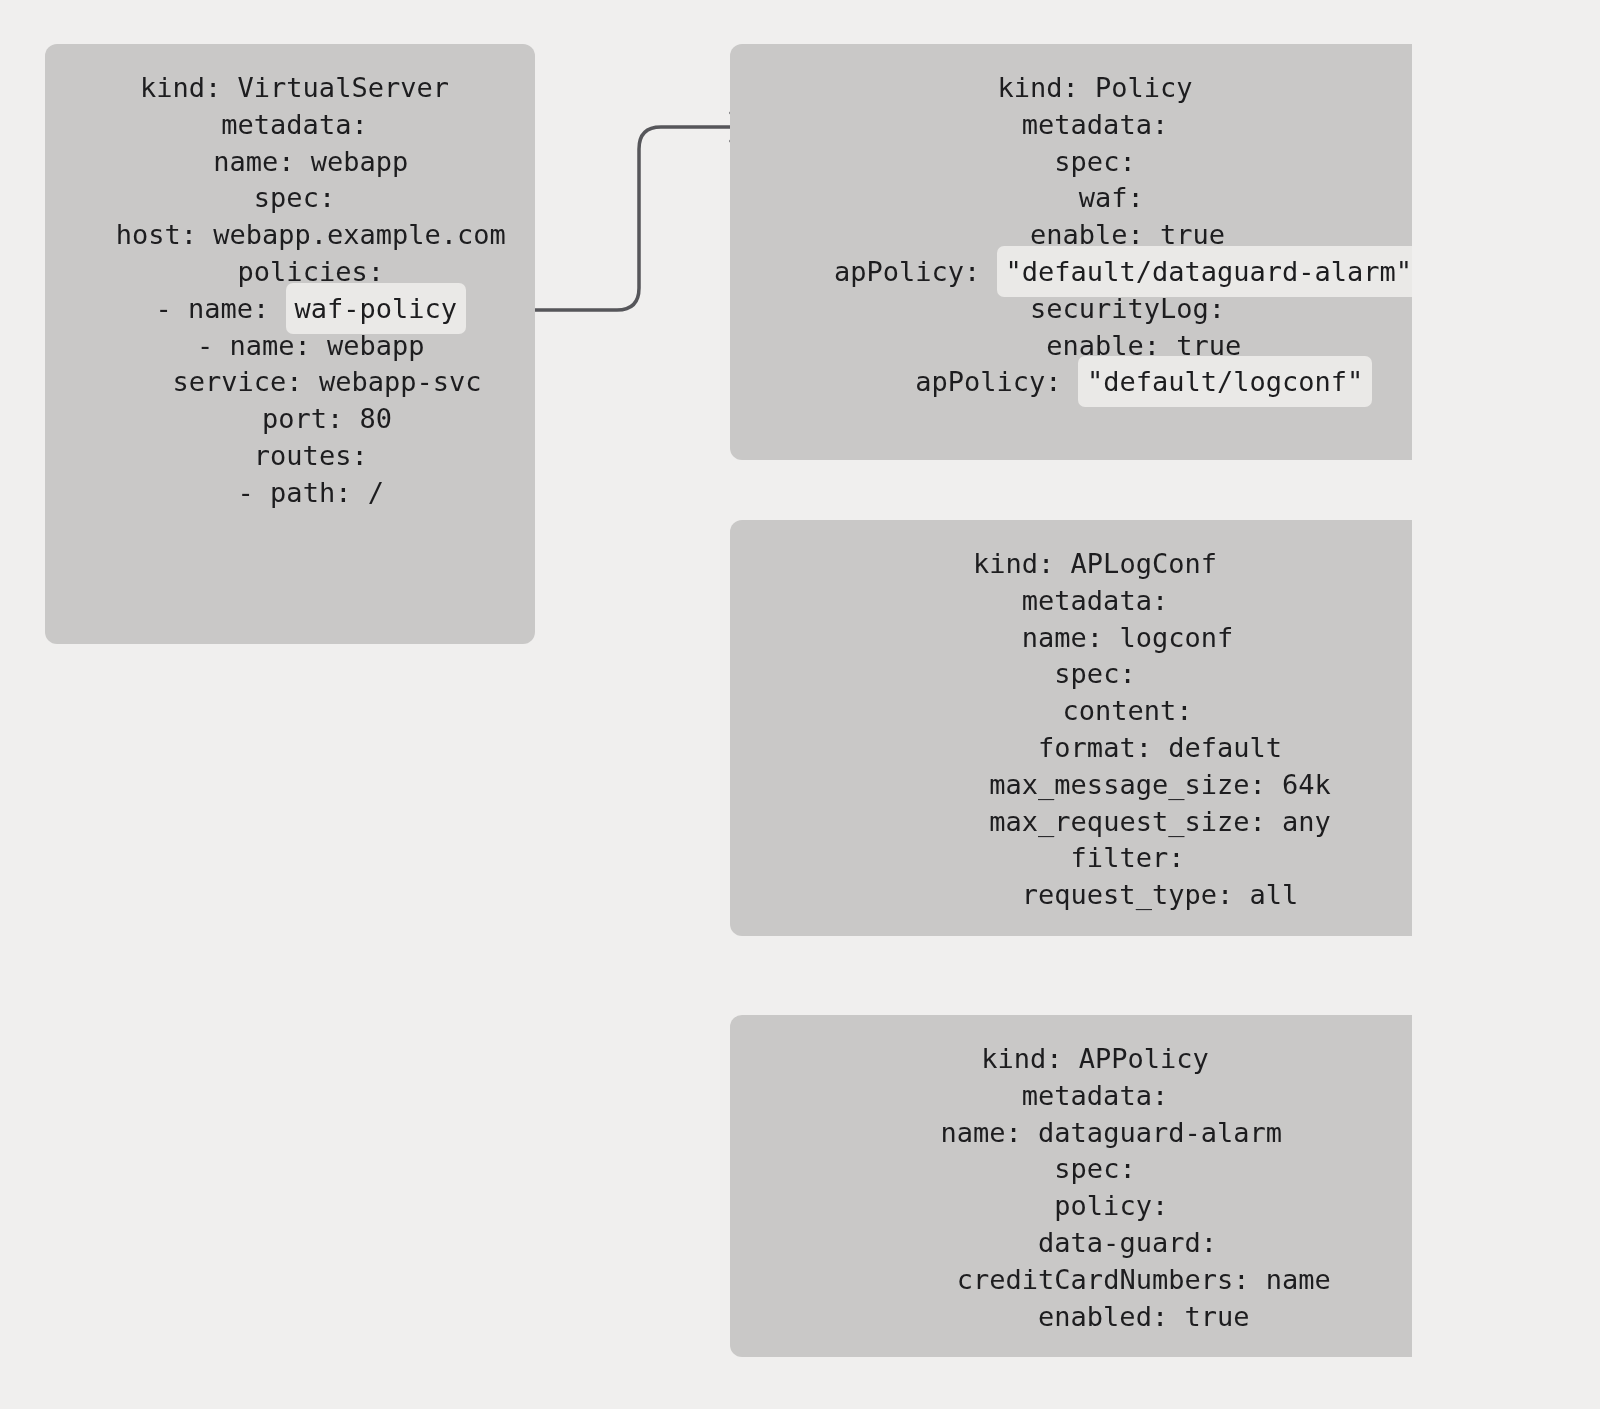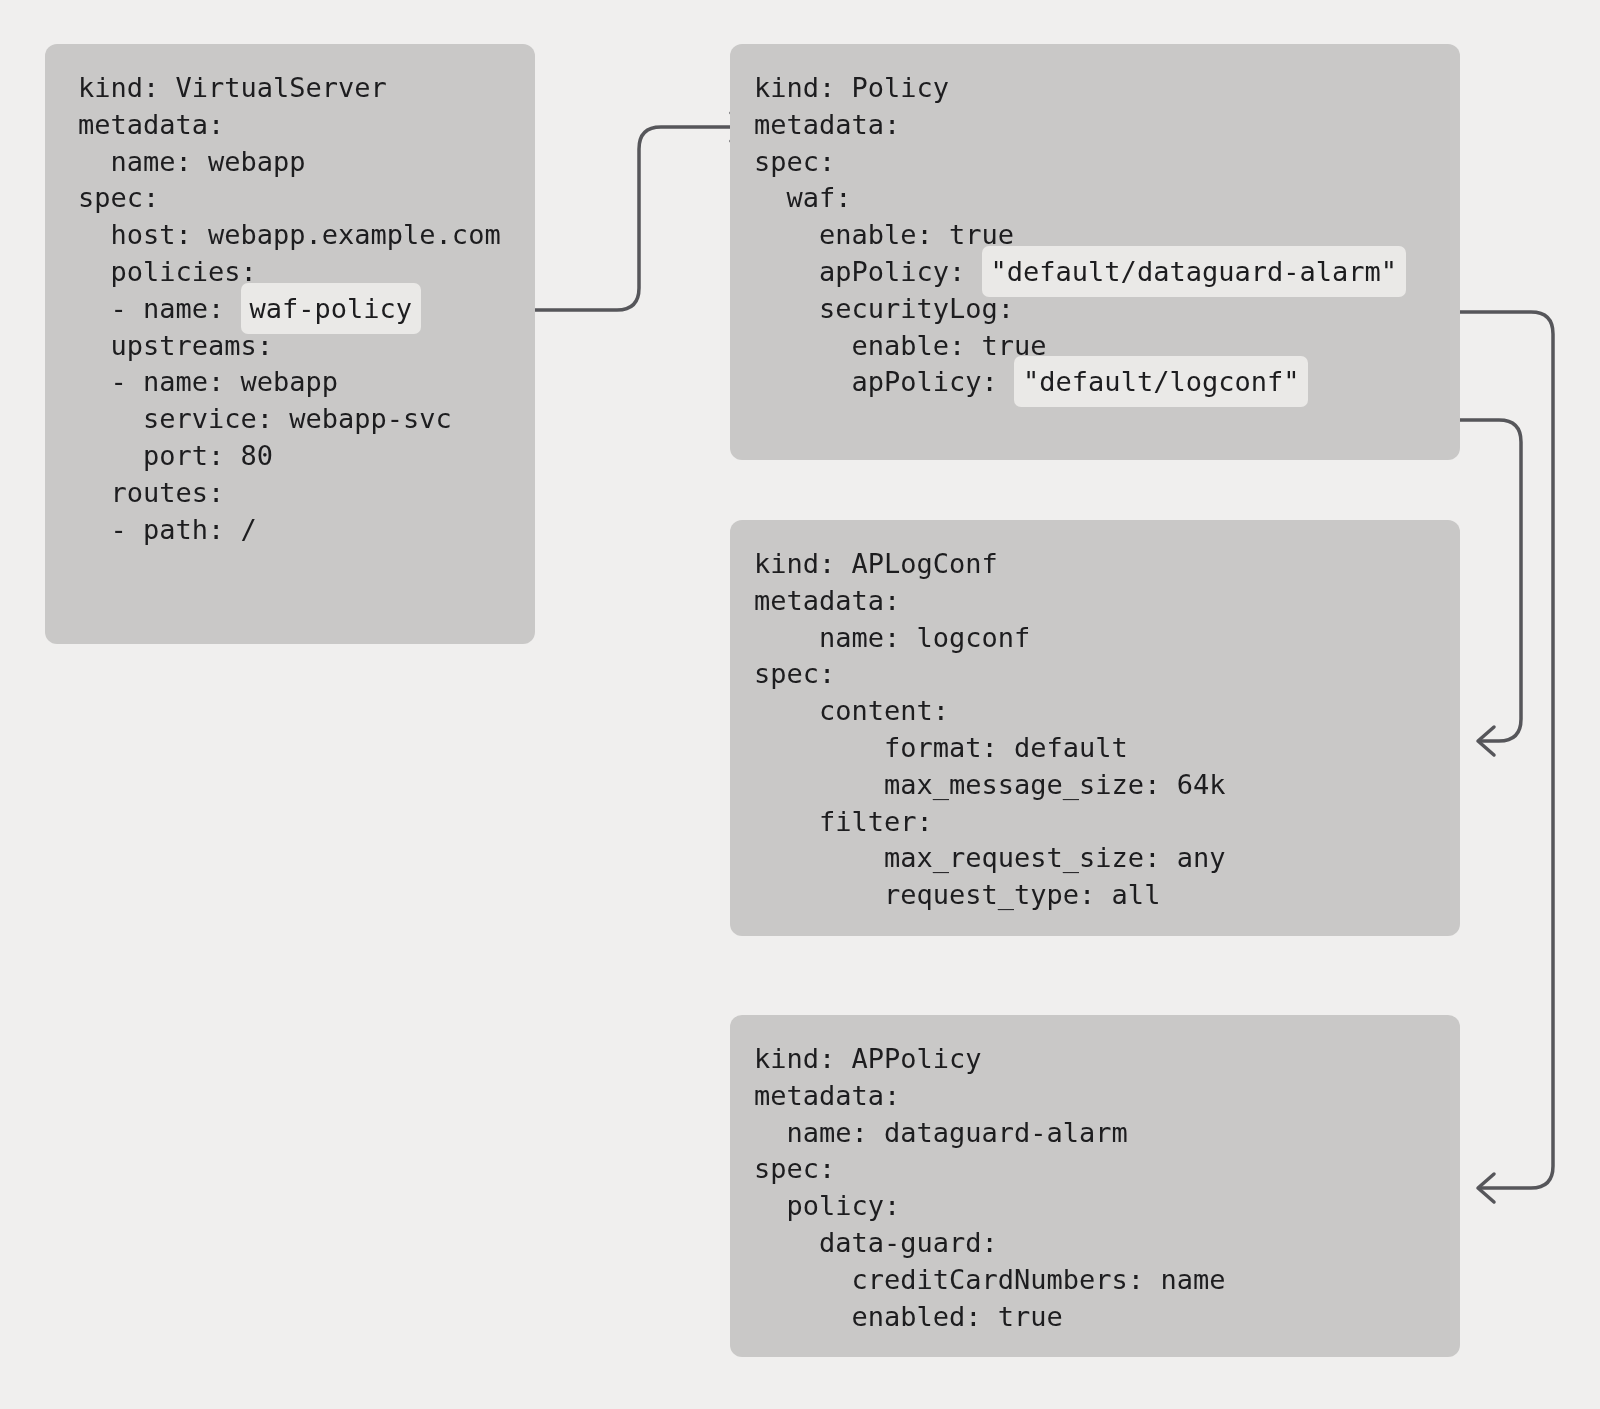--- a/index.html
+++ b/index.html
@@ -3,23 +3,24 @@
 <meta charset="utf-8">
 <title>WAF Policy Resource Diagram</title>
 <style>
   html,body{margin:0;padding:0;}
   body{
     background:var(--page_bg,#f0efee);
     font-family:"DejaVu Sans Mono","Liberation Mono",monospace;
   }
   .canvas{
     position:relative;
-    width:1600px;height:1409px;
+    width:1412px;height:1409px;
     background:var(--page_bg,#f0efee);
     overflow:hidden;
+    text-align:center;
   }
   .card{
     position:absolute;
     background:var(--card_bg,#c9c8c7);
     border-radius:12px;
     padding:26px 24px;
     box-sizing:border-box;
     color:var(--text,#1d1d1f);
     font-size:27px;
   }
@@ -71,21 +72,20 @@
   </svg>
 
   <div class="card card-a" style="left:45px;top:44px;width:490px;height:600px;">
     <div class="ln">kind: VirtualServer</div>
     <div class="ln">metadata:</div>
     <div class="ln">  name: webapp</div>
     <div class="ln">spec:</div>
     <div class="ln">  host: webapp.example.com</div>
     <div class="ln">  policies:</div>
     <div class="ln"><span>  - name: </span><span class="hl">waf-policy</span></div>
-    <div class="ln">  upstreams:</div>
     <div class="ln">  - name: webapp</div>
     <div class="ln">    service: webapp-svc</div>
     <div class="ln">    port: 80</div>
     <div class="ln">  routes:</div>
     <div class="ln">  - path: /</div>
   </div>
 
   <div class="card" style="left:730px;top:44px;width:730px;height:416px;">
     <div class="ln">kind: Policy</div>
     <div class="ln">metadata:</div>
@@ -99,22 +99,22 @@
   </div>
 
   <div class="card" style="left:730px;top:520px;width:730px;height:416px;">
     <div class="ln">kind: APLogConf</div>
     <div class="ln">metadata:</div>
     <div class="ln">    name: logconf</div>
     <div class="ln">spec:</div>
     <div class="ln">    content:</div>
     <div class="ln">        format: default</div>
     <div class="ln">        max_message_size: 64k</div>
+    <div class="ln">        max_request_size: any</div>
     <div class="ln">    filter:</div>
-    <div class="ln">        max_request_size: any</div>
     <div class="ln">        request_type: all</div>
   </div>
 
   <div class="card" style="left:730px;top:1015px;width:730px;height:342px;">
     <div class="ln">kind: APPolicy</div>
     <div class="ln">metadata:</div>
     <div class="ln">  name: dataguard-alarm</div>
     <div class="ln">spec:</div>
     <div class="ln">  policy:</div>
     <div class="ln">    data-guard:</div>

